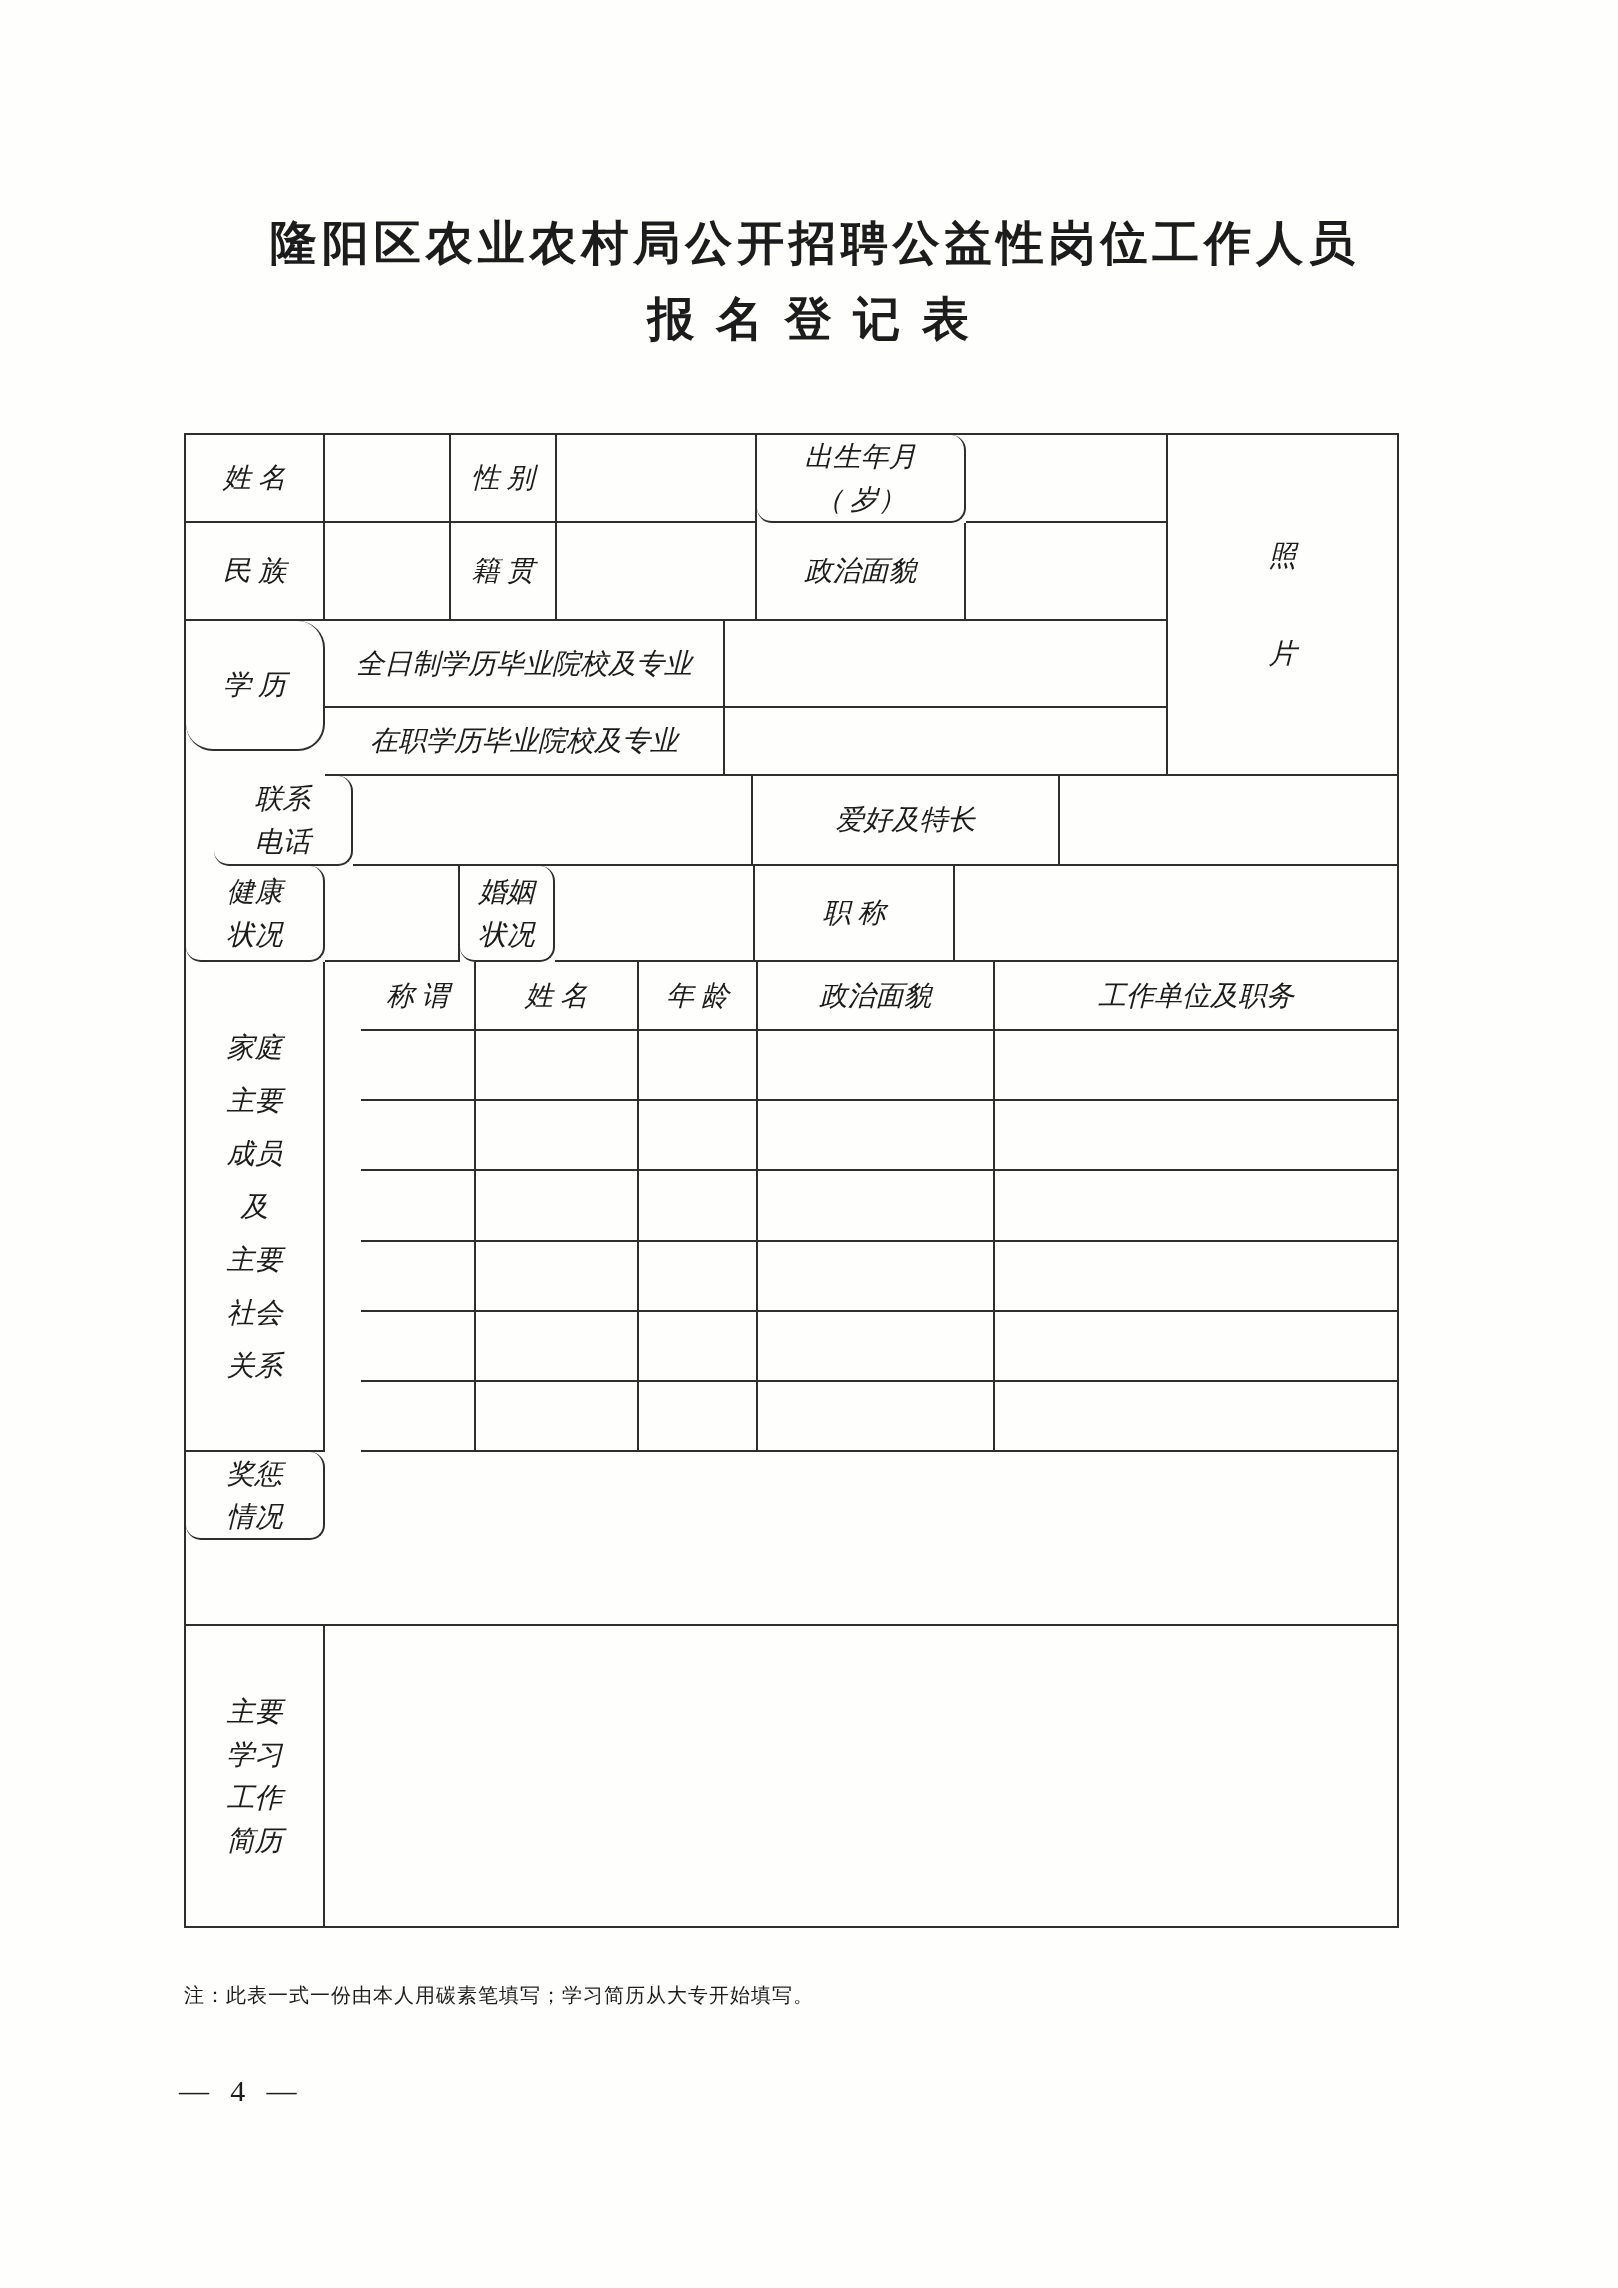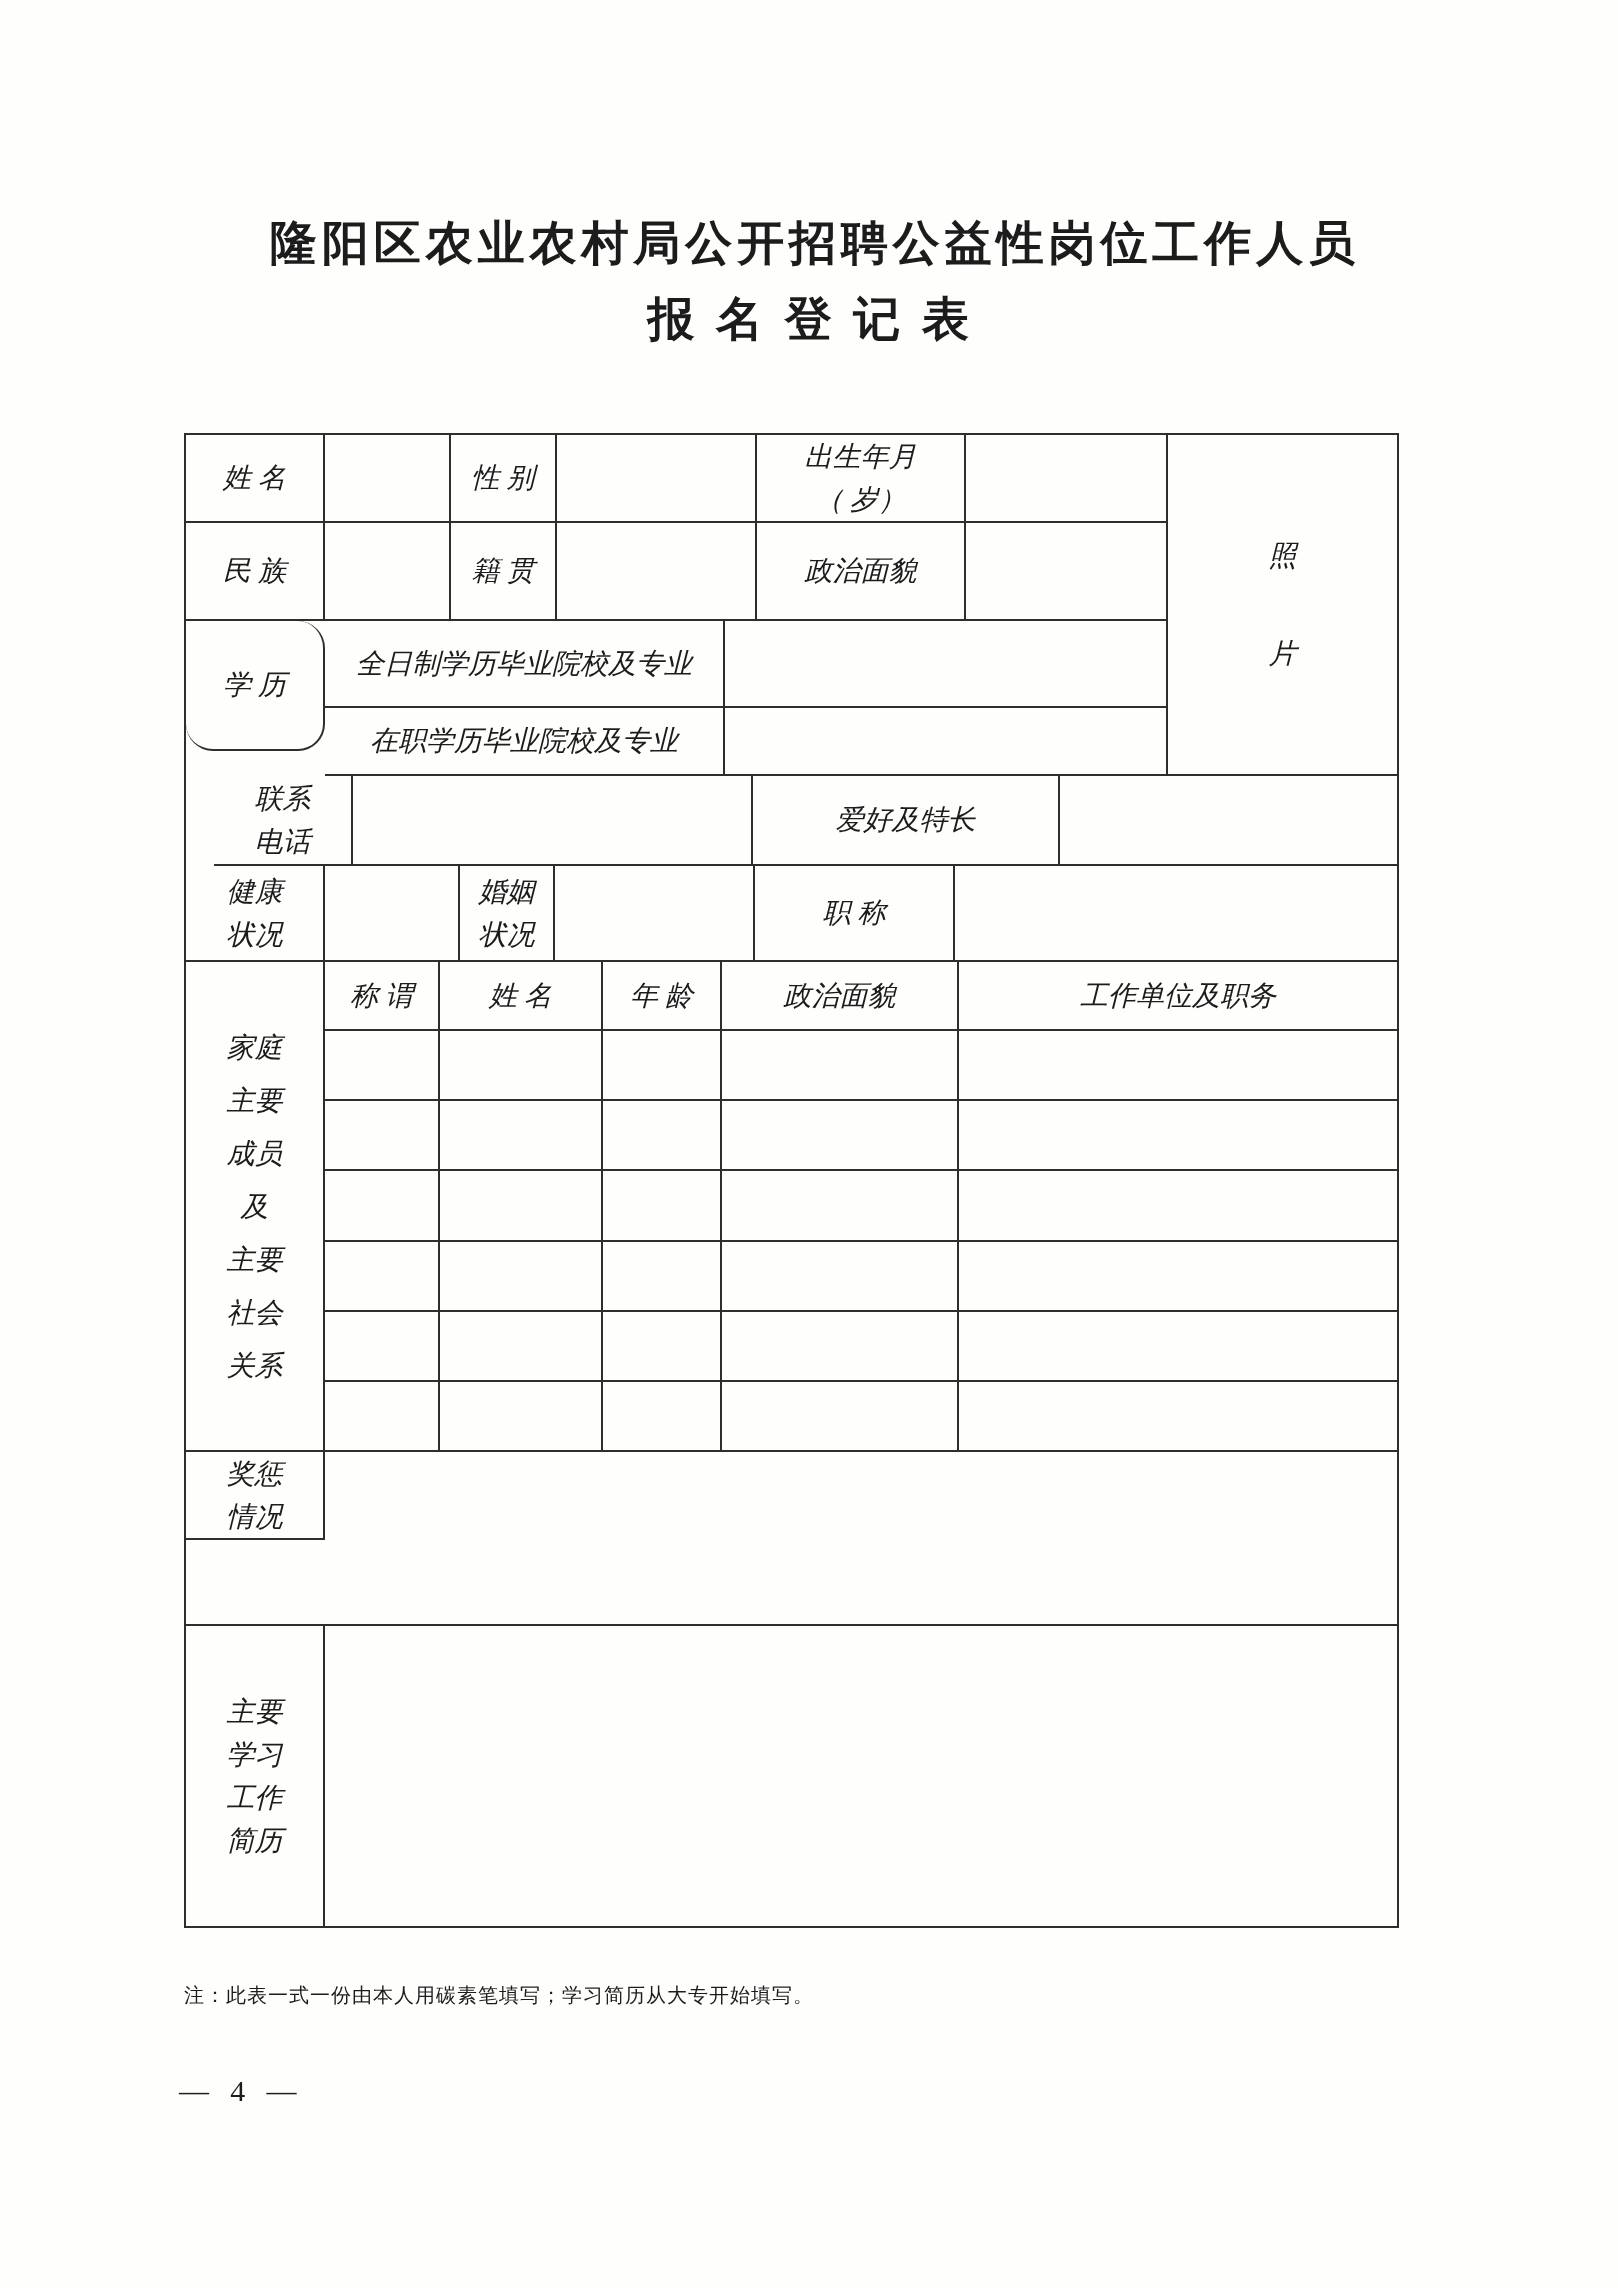--- a/index.html
+++ b/index.html
@@ -32,21 +32,21 @@
     border-right:2px solid var(--ln);
     border-bottom:2px solid var(--ln);
     display:flex; align-items:center; justify-content:center;
     text-align:center;
     font-size:28px;
     flex-shrink:0;
     overflow:hidden;
   }
   .trow > .cell:last-child, .trow > .fx:last-child { border-right:none; }
   .pre { white-space:pre-line; }
-  .lh44 { line-height:43px; }
+  .lh44 { line-height:43px;border-radius:15px; }
 
   .w142{width:139px} .w129{width:126px} .w108{width:106px} .w171{width:200px}
   .w213{width:209px} .w408{width:400px} .w313{width:307px} .w138{width:135px}
   .w97{width:95px}  .w117{width:115px} .w166{width:163px} .w121{width:119px}
   .w242{width:237px}
   .fx { flex:1 1 auto; width:auto; }
 
   .bandA { height:341px; }
   .bandA-left { width:980px; display:flex; flex-direction:column; flex-shrink:0; }
   .r1 { height:88px; }
@@ -58,21 +58,21 @@
   .r4 { flex:1; }
   .photo {
     flex:1; border-right:none; border-left:2px solid var(--ln);
     border-bottom:2px solid var(--ln);
     line-height:98px;
   }
   .r5 { height:90px;margin-left:28px; }
   .r6 { height:96px; }
   .fam { height:490px; }
   .fam-label { height:490px; line-height:53px; }
-  .fam-col { flex:1; display:flex; flex-direction:column; }
+  .fam-col { flex:1; display:flex; flex-direction:column;padding-left:36px; }
   .fhead { height:69px; }
   .frow { flex:1; }
   .r8 { height:174px;flex-direction:column; }
   .r9 { flex:1; }
   .noB { border-bottom:none; }
   .resume-label { line-height:43px; }
 
   .note {
     position:absolute; left:184px; top:1942px;
     font-size:20px; letter-spacing:1px;margin-top:40px;

